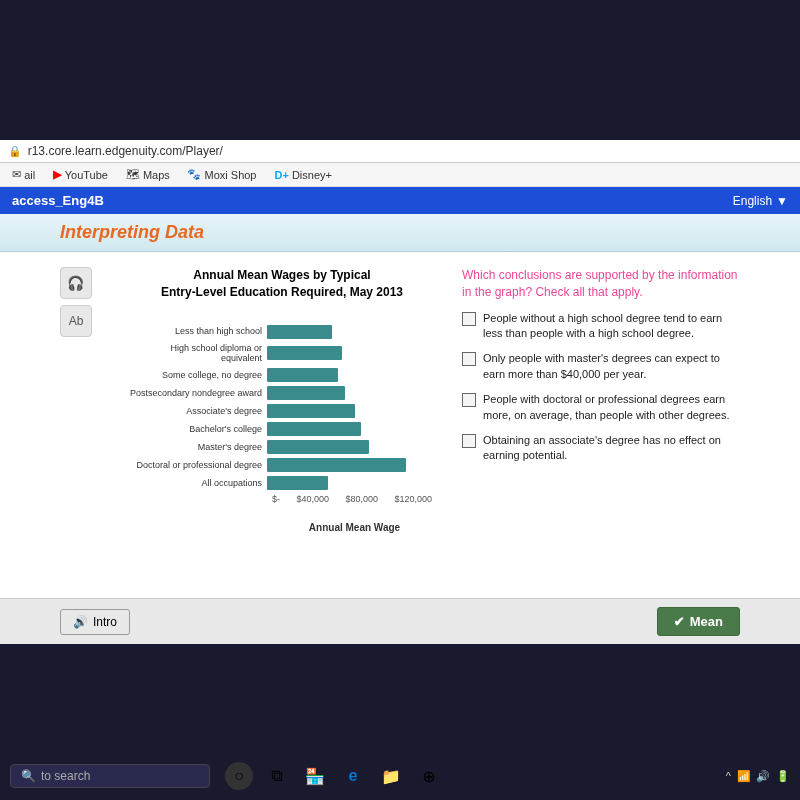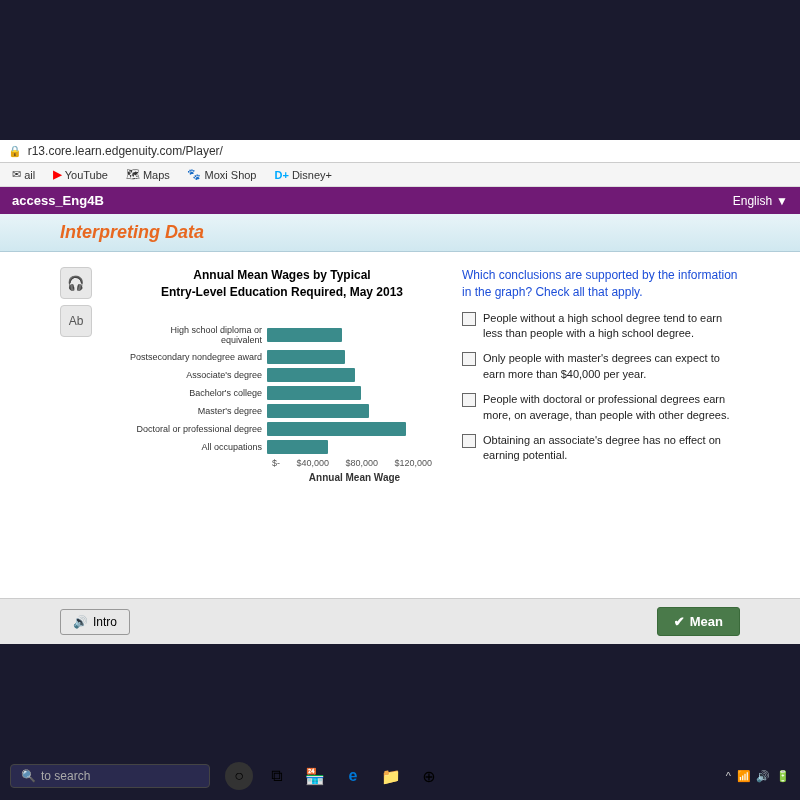--- a/index.html
+++ b/index.html
@@ -41,21 +41,21 @@
     .bookmark-item {
       display: flex;
       align-items: center;
       gap: 3px;
       cursor: pointer;
       padding: 2px 4px;
     }
 
     
     .app-header {
-      background: #701a75;
+      background: #1d4ed8;
       padding: 6px 12px;
       display: flex;
       align-items: center;
       justify-content: space-between;
       color: white;
       font-size: 13px;
     }
 
     .app-title {
       font-weight: bold;
@@ -173,36 +173,36 @@
       font-size: 9px;
       color: #555;
       justify-content: space-between;
       width: 160px;
     }
 
     .x-axis-label {
       text-align: center;
       font-size: 10px;
       font-weight: bold;
-      margin-top: 4px;
+      margin-top: 18px;
       margin-left: 145px;
       color: #333;
     }
 
     
     .questions-area {
       flex: 1;
       padding: 5px 0;
     }
 
     .question-intro {
       font-size: 12px;
       margin-bottom: 10px;
       line-height: 1.4;
-      color: #1d4ed8;
+      color: #ec4899;
     }
 
     .choice-item {
       display: flex;
       align-items: flex-start;
       gap: 7px;
       margin-bottom: 10px;
       font-size: 11px;
       color: #222;
       line-height: 1.4;
@@ -397,23 +397,35 @@
 
         <div class="chart-container">
           <div class="chart-title">
             <span>Annual Mean Wages by Typical</span><br>
             <span>Entry-Level Education Required, May 2013</span>
           </div>
 
           <div class="bar-chart">
 
             <div class="bar-row">
+              <div class="bar-label">Less than high school</div>
+              <div class="bar-track">
+                <div class="bar-fill" style="width:38%;"></div>
+              </div>
+            </div>
+            <div class="bar-row">
               <div class="bar-label">High school diploma or equivalent</div>
               <div class="bar-track">
                 <div class="bar-fill" style="width:44%;"></div>
+              </div>
+            </div>
+            <div class="bar-row">
+              <div class="bar-label">Some college, no degree</div>
+              <div class="bar-track">
+                <div class="bar-fill" style="width:42%;"></div>
               </div>
             </div>
             <div class="bar-row">
               <div class="bar-label">Postsecondary nondegree award</div>
               <div class="bar-track">
                 <div class="bar-fill" style="width:46%;"></div>
               </div>
             </div>
             <div class="bar-row">
               <div class="bar-label">Associate's degree</div>

